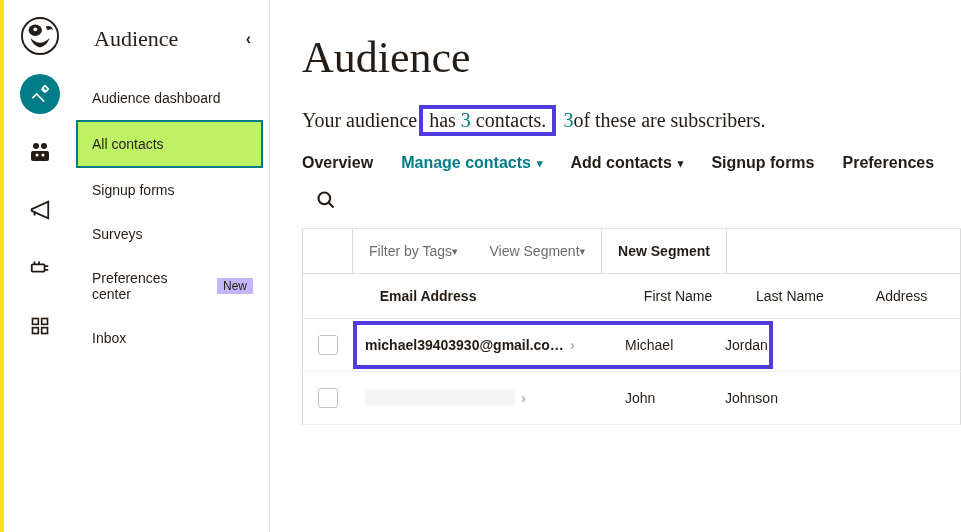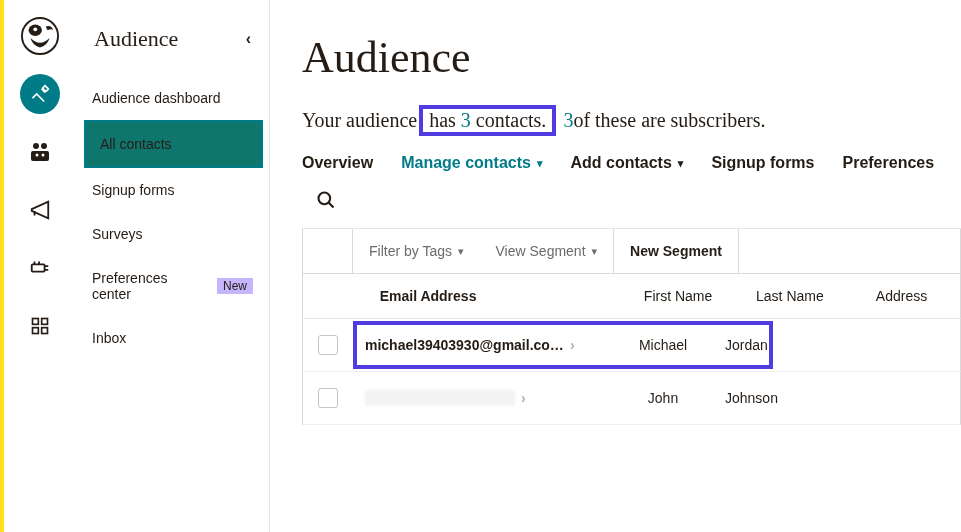--- a/index.html
+++ b/index.html
@@ -6,51 +6,51 @@
 body { font-family: -apple-system, BlinkMacSystemFont, "Segoe UI", Helvetica, Arial, sans-serif; color: #241c15; background: #fff; width: 961px; height: 532px; overflow: hidden; display: flex; }
 .yellow-bar { width: 4px; background: #ffe01b; height: 100%; }
 .icon-rail { width: 72px; background: #fff; display: flex; flex-direction: column; align-items: center; padding-top: 16px; gap: 18px; }
 .rail-item { width: 40px; height: 40px; display: flex; align-items: center; justify-content: center; border-radius: 50%; cursor: pointer; }
 .rail-item.active { background: #007c89; color: #fff; }
 .sidebar { width: 194px; border-right: 1px solid #e6e6e6; padding-top: 16px; }
 .sidebar-header { display: flex; align-items: center; justify-content: space-between; padding: 10px 18px 24px 18px; }
 .sidebar-title { font-family: Georgia, "Times New Roman", serif; font-size: 22px; font-weight: 400; }
 .sidebar-nav { display: flex; flex-direction: column; }
 .nav-item { padding: 14px 16px; font-size: 14px; cursor: pointer; color: #241c15; display: flex; align-items: center; gap: 8px; }
-.nav-item.active { border: 2px solid #007c89; background: #0f766e; margin: 0 6px 0 8px; padding-left: 14px; }
+.nav-item.active { border: 2px solid #007c89; background: #bef264; margin: 0 6px 0 0; padding-left: 14px; }
 .new-badge { background: #c4b5fd; color: #241c15; font-size: 12px; padding: 1px 6px; }
 .main { flex: 1; padding: 32px 0 0 32px; overflow: hidden; }
 .page-title { font-family: Georgia, "Times New Roman", serif; font-size: 44px; font-weight: 400; margin-bottom: 22px; }
 .list-title { font-family: Georgia, "Times New Roman", serif; font-size: 26px; font-weight: 400; margin-bottom: 20px; }
 .sub-line { font-size: 20px; font-family: Georgia, "Times New Roman", serif; margin-bottom: 18px; display: flex; flex-wrap: wrap; align-items: baseline; }
 .sub-line .hl { border: 4px solid #4f3be0; padding: 0 6px; margin: 0 2px; }
 .link-count { color: #007c89; }
 .menu-bar { display: flex; gap: 28px; font-size: 16px; font-weight: 600; margin-bottom: 14px; }
 .menu-item { cursor: pointer; display: flex; align-items: center; gap: 6px; white-space: nowrap; }
 .menu-item.active { color: #007c89; }
 .caret { font-size: 11px; }
 .search-row { padding: 4px 0 14px 14px; border-bottom: 1px solid #e6e6e6; }
 .table-wrap { margin-top: 0; }
 .table-toolbar { display: flex; border: 1px solid #d9d9d9; border-top: none; }
-.tool-cell { padding: 14px 16px; border-right: 1px solid #d9d9d9; font-size: 14px; color: #6b6b6b; display: flex; align-items: center; gap: 6px; cursor: pointer; white-space: nowrap; }
+.tool-cell { padding: 14px 16px; border-right: 1px solid #d9d9d9; font-size: 14px; color: #6b6b6b; display: flex; align-items: center; cursor: pointer; white-space: nowrap; }
 .tool-cell.first { flex: 0 0 50px; }
 .tool-cell.newseg { font-weight: 600; color: #241c15; justify-content: center; }
 .tool-cell.last-spacer { flex: 1; border-right: none; }
 .table-header { display: flex; border-left: 1px solid #d9d9d9; border-right: 1px solid #d9d9d9; border-bottom: 1px solid #e6e6e6; font-size: 14px; color: #241c15; font-weight: 400; gap: 16px; }
 .th { padding: 14px 12px; }
 .th.checkbox { width: 50px; }
 .th.email { width: 260px; font-weight: 600; }
 .th.fname { width: 100px; }
 .th.lname { width: 108px; }
 .th.addr { width: 100px; }
 .table-row { display: flex; align-items: center; border-left: 1px solid #d9d9d9; border-right: 1px solid #d9d9d9; border-bottom: 1px solid #f0f0f0; font-size: 14px; position: relative; }
 .td { padding: 16px 12px; }
 .td.checkbox { width: 50px; display: flex; align-items: center; justify-content: center; }
 .td.email { width: 260px; font-weight: 600; display: flex; align-items: center; gap: 6px; overflow: hidden; white-space: nowrap; }
-.td.fname { width: 100px; text-align: center; }
+.td.fname { width: 100px; }
 .td.lname { width: 108px; }
 .chk { width: 20px; height: 20px; border: 1px solid #c4c4c4; border-radius: 3px; background: #fff; }
 .row-highlight { position: absolute; border: 4px solid #4f3be0; pointer-events: none; }
 .chevron { color: #b0b0b0; font-size: 14px; }
 .blur-box { width: 150px; height: 16px; background: #f3f3f3; border-radius: 2px; filter: blur(1px); }
 svg { flex-shrink: 0; }
 </style>
 </head>
 <body>
 

